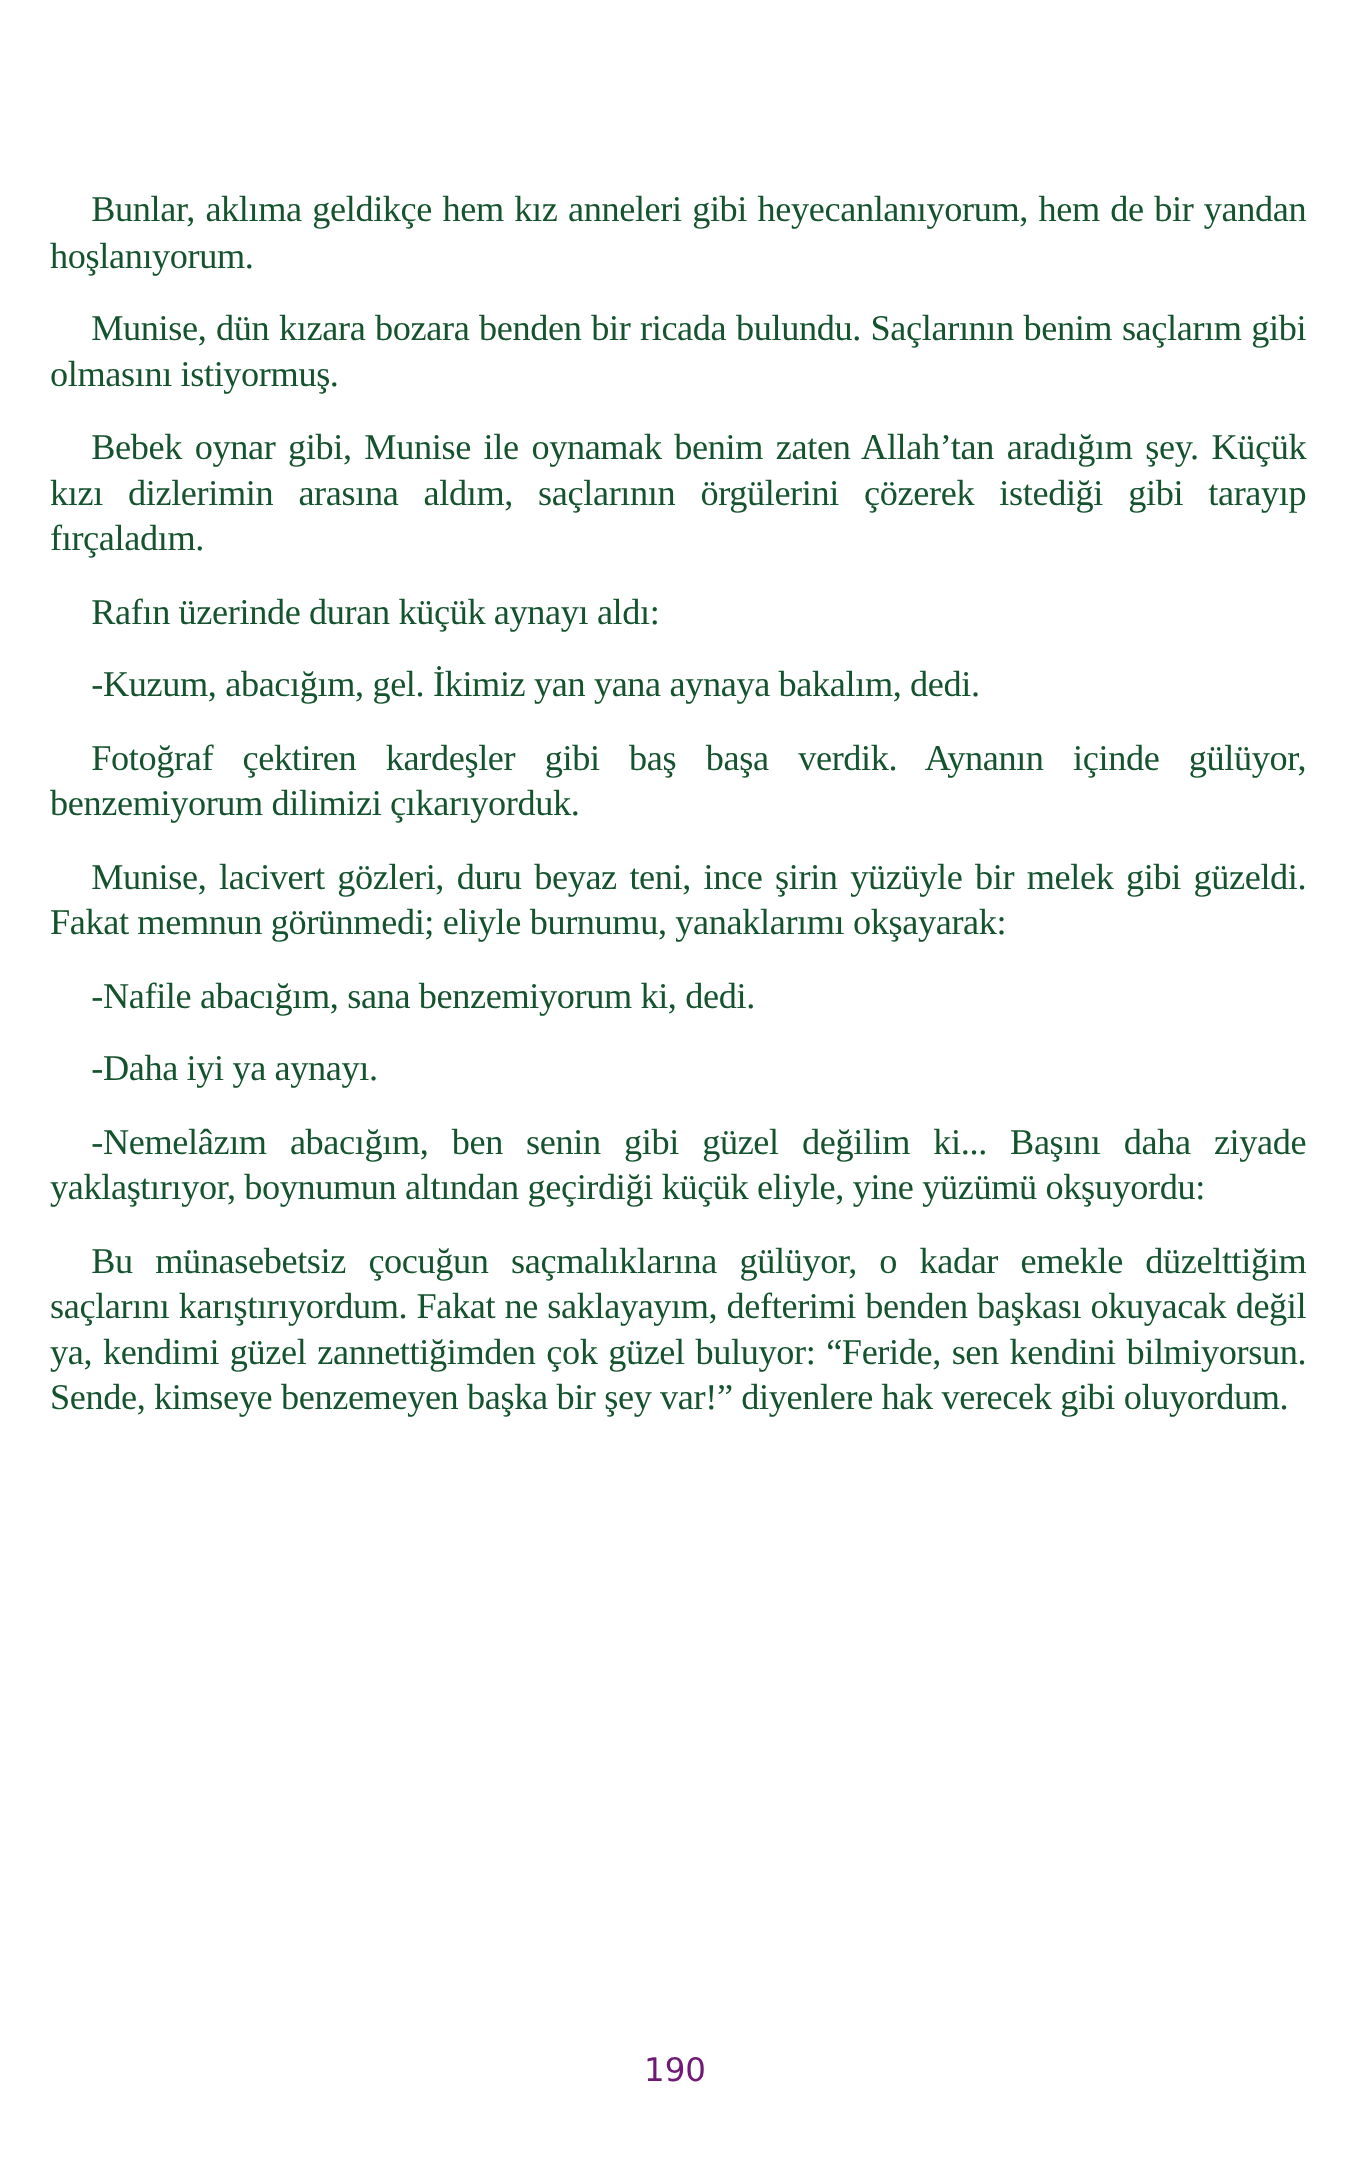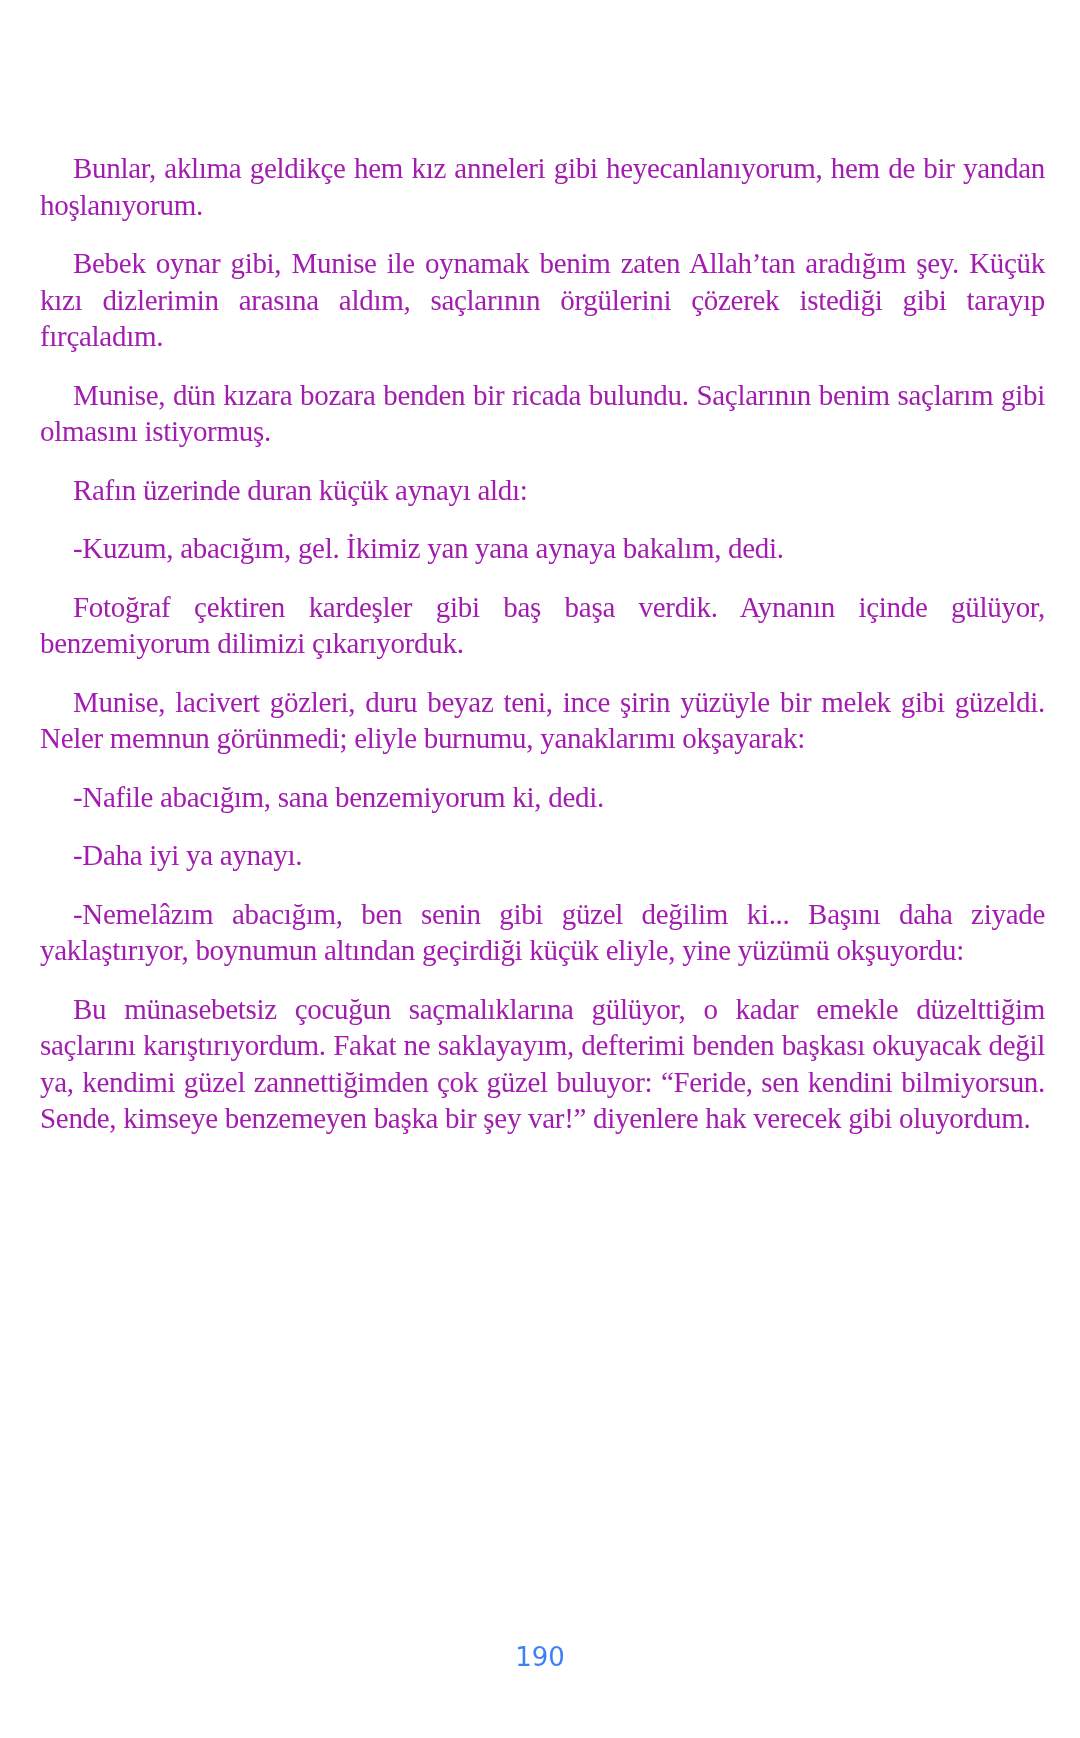--- a/index.html
+++ b/index.html
@@ -5,21 +5,21 @@
   html, body { margin: 0; padding: 0; background: #ffffff; }
   body { width: 1080px; height: 1738px; position: relative; overflow: hidden; }
   .page {
     position: absolute;
     left: 40px;
     top: 150px;
     width: 1005px;
     font-family: "Liberation Serif", serif;
     font-size: 29px;
     line-height: 36.5px;
-    color: #a21caf;
+    color: #14532d;
     letter-spacing: -0.3px;
   }
   .para {
     margin: 0 0 22px 0;
     text-indent: 33px;
     text-align: justify;
   }
   .signature {
     margin: 0;
     text-indent: 33px;
@@ -28,33 +28,33 @@
     margin-top: 4px;
   }
   .page-number {
     position: absolute;
     left: 0;
     width: 1080px;
     top: 1642px;
     text-align: center;
     font-family: "DejaVu Sans", sans-serif;
     font-size: 26px;
-    color: #3b82f6;
+    color: #701a75;
   }
 </style>
 </head>
 <body>
 
 <div class="page">
   <p class="para">Bunlar, aklıma geldikçe hem kız anneleri gibi heyecanlanıyorum, hem de bir yandan hoşlanıyorum.</p>
+  <p class="para">Munise, dün kızara bozara benden bir ricada bulundu. Saçlarının benim saçlarım gibi olmasını istiyormuş.</p>
   <p class="para">Bebek oynar gibi, Munise ile oynamak benim zaten Allah’tan aradığım şey. Küçük kızı dizlerimin arasına aldım, saçlarının örgülerini çözerek istediği gibi tarayıp fırçaladım.</p>
-  <p class="para">Munise, dün kızara bozara benden bir ricada bulundu. Saçlarının benim saçlarım gibi olmasını istiyormuş.</p>
   <p class="para">Rafın üzerinde duran küçük aynayı aldı:</p>
   <p class="para">-Kuzum, abacığım, gel. İkimiz yan yana aynaya bakalım, dedi.</p>
   <p class="para">Fotoğraf çektiren kardeşler gibi baş başa verdik. Aynanın içinde gülüyor, benzemiyorum dilimizi çıkarıyorduk.</p>
-  <p class="para">Munise, lacivert gözleri, duru beyaz teni, ince şirin yüzüyle bir melek gibi güzeldi. Neler memnun görünmedi; eliyle burnumu, yanaklarımı okşayarak:</p>
+  <p class="para">Munise, lacivert gözleri, duru beyaz teni, ince şirin yüzüyle bir melek gibi güzeldi. Fakat memnun görünmedi; eliyle burnumu, yanaklarımı okşayarak:</p>
   <p class="para">-Nafile abacığım, sana benzemiyorum ki, dedi.</p>
   <p class="para">-Daha iyi ya aynayı.</p>
   <p class="para">-Nemelâzım abacığım, ben senin gibi güzel değilim ki... Başını daha ziyade yaklaştırıyor, boynumun altından geçirdiği küçük eliyle, yine yüzümü okşuyordu:</p>
   <p class="para">Bu münasebetsiz çocuğun saçmalıklarına gülüyor, o kadar emekle düzelttiğim saçlarını karıştırıyordum. Fakat ne saklayayım, defterimi benden başkası okuyacak değil ya, kendimi güzel zannettiğimden çok güzel buluyor: “Feride, sen kendini bilmiyorsun. Sende, kimseye benzemeyen başka bir şey var!” diyenlere hak verecek gibi oluyordum.</p>
 </div>
 
 <div class="page-number">190</div>
 
 </body></html>

